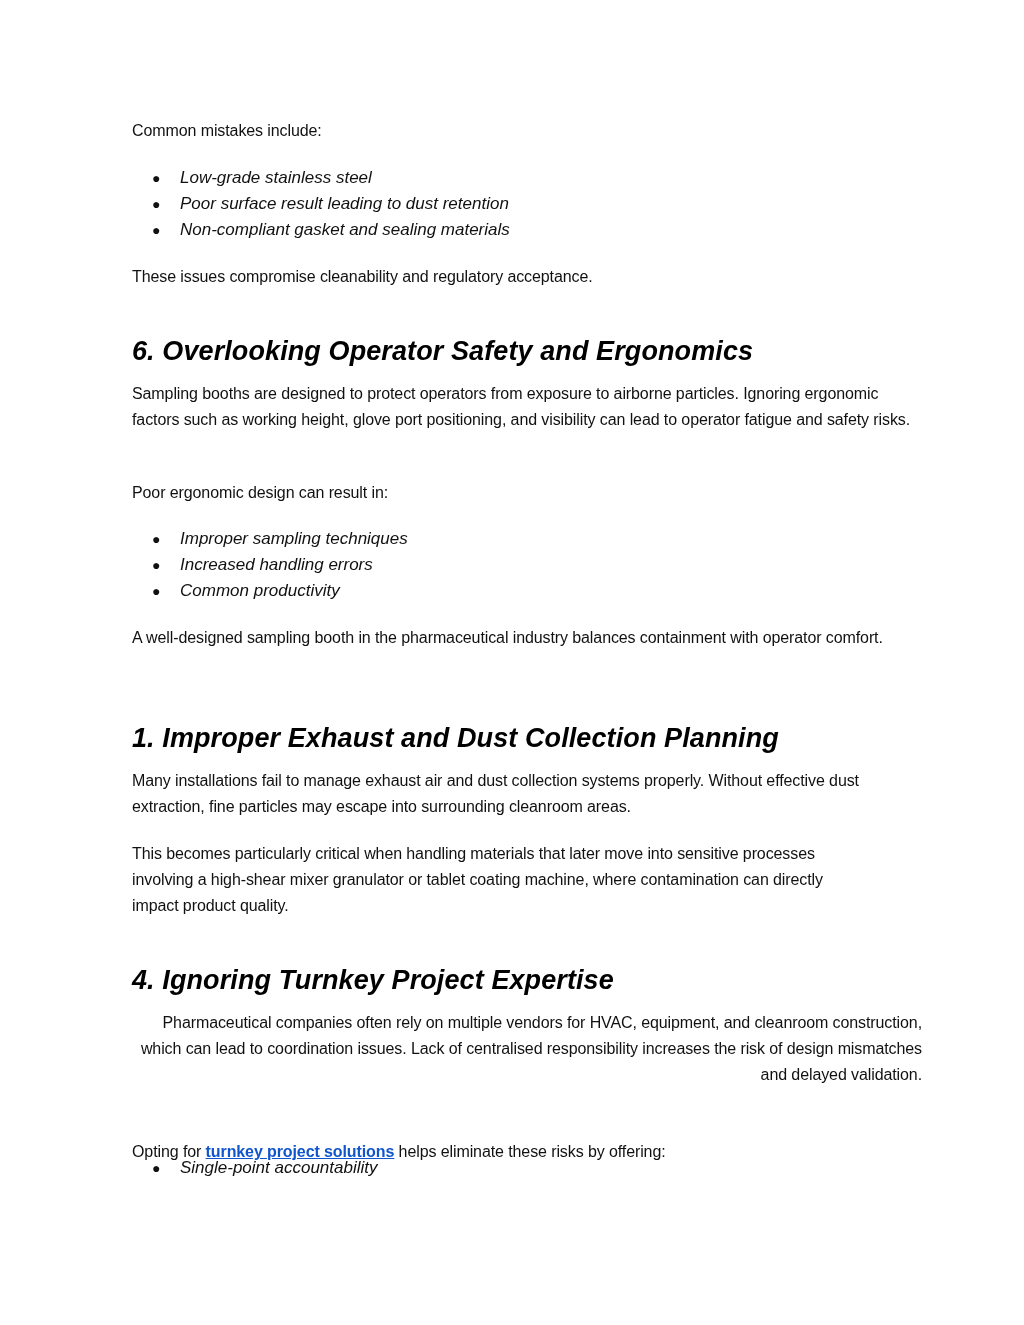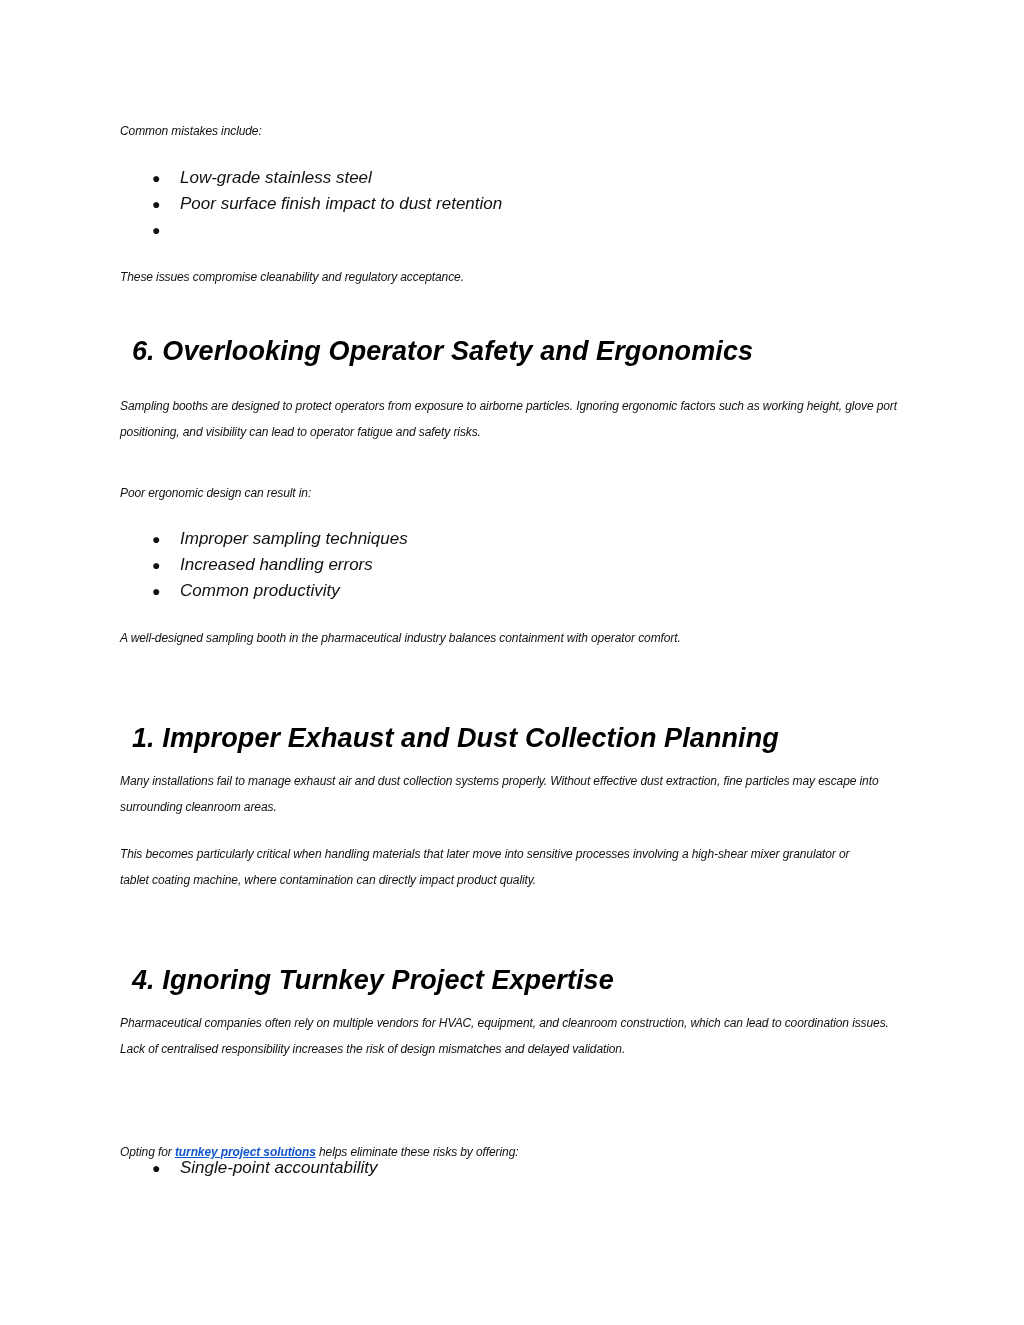--- a/index.html
+++ b/index.html
@@ -3,22 +3,22 @@
   <meta charset="utf-8">
   <style>
     html, body { margin: 0; padding: 0; background: #ffffff; }
     body { width: 1024px; height: 1325px; position: relative; overflow: hidden; }
     .page {
       position: absolute; left: 120px; top: 0; width: 790px;
       font-family: "Liberation Sans", "DejaVu Sans", sans-serif;
       color: #111111;
     }
     .p {
-      position: absolute; left: 0; width: 790px;
-      font-size: 12px; font-style: italic; line-height: 26px;
+      position: absolute; left: 12px; width: 790px;
+      font-size: 16px; line-height: 26px;
       letter-spacing: -0.1px; margin: 0;
     }
     .h2 {
       position: absolute; left: 0; width: 790px;
       font-size: 27px; font-weight: bold; font-style: italic;
       line-height: 34px; margin: 12px; letter-spacing: 0.1px; color: #000;
     }
     .ul { position: absolute; left: 0; width: 790px; margin: 0; padding: 0; list-style: none; }
     .li {
       position: relative; height: 26px; line-height: 26px;
@@ -30,39 +30,39 @@
     a.link { color: #1155cc; font-weight: bold; text-decoration: underline; }
   </style>
 </head>
 <body>
 
 <div class="page">
 
   <p class="p" style="top:118px;">Common mistakes include:</p>
   <ul class="ul" style="top:165px;">
     <li class="li"><span class="bullet">●</span><span>Low-grade stainless steel</span></li>
-    <li class="li"><span class="bullet">●</span><span>Poor surface finish impact to dust retention</span></li>
-    <li class="li"><span class="bullet">●</span></li>
+    <li class="li"><span class="bullet">●</span><span>Poor surface result leading to dust retention</span></li>
+    <li class="li"><span class="bullet">●</span><span>Non-compliant gasket and sealing materials</span></li>
   </ul>
   <p class="p" style="top:264px;">These issues compromise cleanability and regulatory acceptance.</p>
 
   <h2 class="h2" style="top:322px;">6. Overlooking Operator Safety and Ergonomics</h2>
-  <p class="p" style="top:381px; width:790px;margin-top:12px;">Sampling booths are designed to protect operators from exposure to airborne particles. Ignoring ergonomic factors such as working height, glove port positioning, and visibility can lead to operator fatigue and safety risks.</p>
+  <p class="p" style="top:381px; width:790px;">Sampling booths are designed to protect operators from exposure to airborne particles. Ignoring ergonomic factors such as working height, glove port positioning, and visibility can lead to operator fatigue and safety risks.</p>
   <p class="p" style="top:480px;">Poor ergonomic design can result in:</p>
   <ul class="ul" style="top:526px;">
     <li class="li"><span class="bullet">●</span><span>Improper sampling techniques</span></li>
     <li class="li"><span class="bullet">●</span><span>Increased handling errors</span></li>
     <li class="li"><span class="bullet">●</span><span>Common productivity</span></li>
   </ul>
   <p class="p" style="top:625px; width:760px;">A well-designed sampling booth in the pharmaceutical industry balances containment with operator comfort.</p>
 
   <h2 class="h2" style="top:709px;">1. Improper Exhaust and Dust Collection Planning</h2>
   <p class="p" style="top:768px; width:760px;">Many installations fail to manage exhaust air and dust collection systems properly. Without effective dust extraction, fine particles may escape into surrounding cleanroom areas.</p>
   <p class="p" style="top:841px; width:740px;">This becomes particularly critical when handling materials that later move into sensitive processes involving a high-shear mixer granulator or tablet coating machine, where contamination can directly impact product quality.</p>
 
   <h2 class="h2" style="top:951px;">4. Ignoring Turnkey Project Expertise</h2>
-  <p class="p" style="top:1010px; width:790px;">Pharmaceutical companies often rely on multiple vendors for HVAC, equipment, and cleanroom construction, which can lead to coordination issues. Lack of centralised responsibility increases the risk of design mismatches and delayed validation.</p>
+  <p class="p" style="top:1010px; width:790px;text-align:right;">Pharmaceutical companies often rely on multiple vendors for HVAC, equipment, and cleanroom construction, which can lead to coordination issues. Lack of centralised responsibility increases the risk of design mismatches and delayed validation.</p>
   <p class="p" style="top:1109px;margin-top:30px;"><span>Opting for </span><a class="link">turnkey project solutions</a><span> helps eliminate these risks by offering:</span></p>
   <ul class="ul" style="top:1155px;">
     <li class="li"><span class="bullet">●</span><span>Single-point accountability</span></li>
   </ul>
 
 </div>
 
 </body></html>

